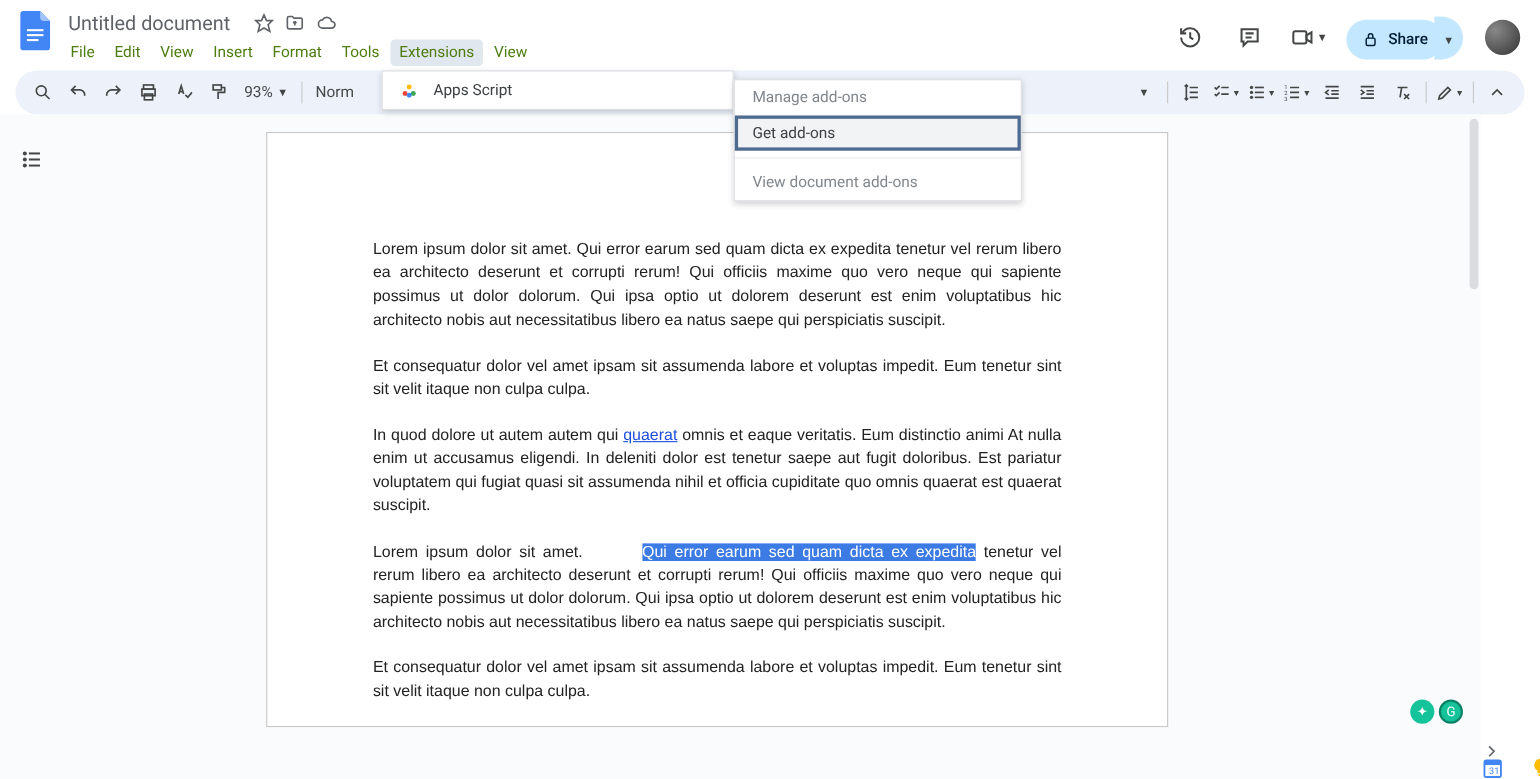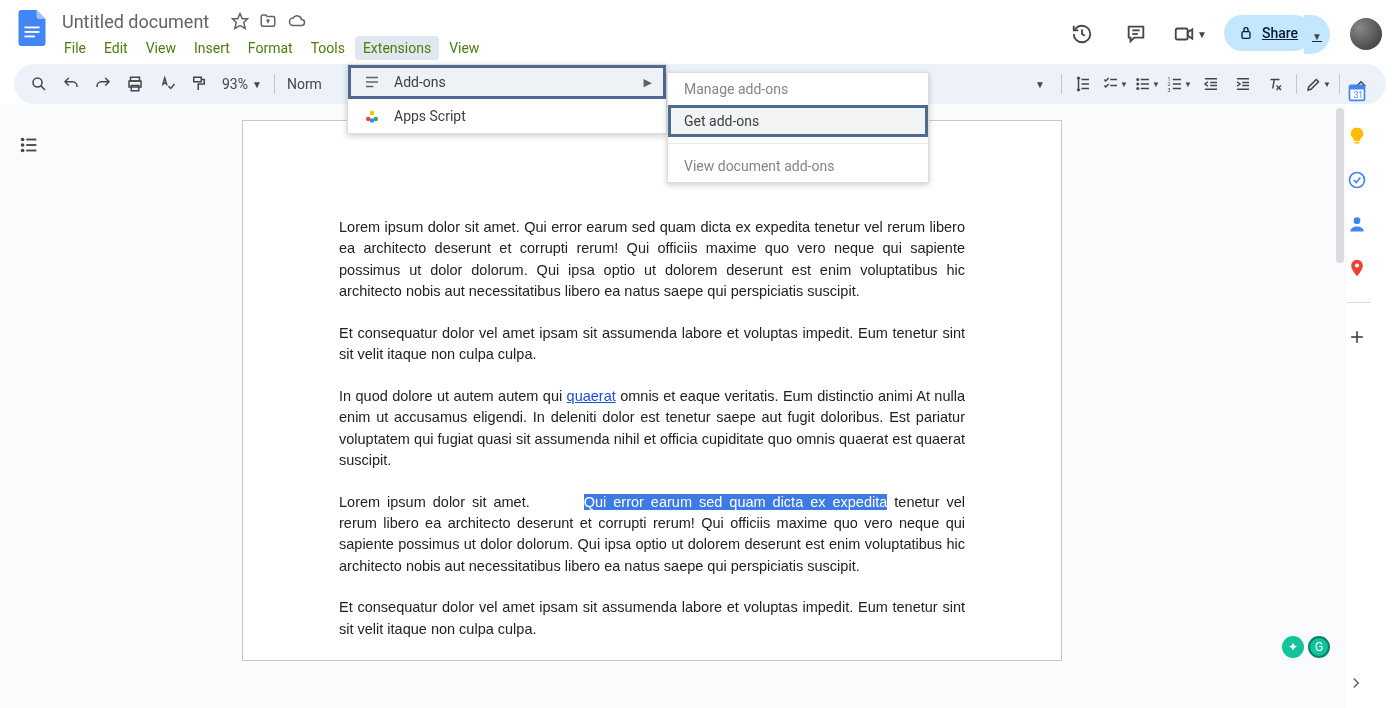--- a/index.html
+++ b/index.html
@@ -14,21 +14,21 @@
 .doc-title { font-size: 18px; color: #5f6368; padding: 2px 6px; }
 .title-icons { display: flex; gap: 10px; color: #5f6368; }
 .title-icons span { cursor: pointer; display:flex; align-items:center; }
 .menu-row { display: flex; gap: 2px; padding-top: 2px; }
 .menu-item { padding: 4px 8px; font-size: 14px; color: #4d7c0f; border-radius: 4px; cursor: pointer; }
 .menu-item.active { background: #e1e7ee; }
 .header-right { display: flex; align-items: center; gap: 14px; padding-right: 6px; padding-top: 6px; }
 .hdr-btn { width: 40px; height: 40px; display:flex; align-items:center; justify-content:center; color:#444746; cursor:pointer; border-radius:50%; }
 .meet-btn { display:flex; align-items:center; gap:2px; }
 .share-btn { display:flex; align-items:center; gap:8px; background:#c2e7ff; color:#001d35; padding: 10px 14px; border-radius: 40px; font-size:14px; font-weight:500; cursor:pointer; }
-.share-wrap { display:flex; align-items:flex-start;text-decoration:underline; }
+.share-wrap { display:flex; align-items:flex-end; }
 .share-dd { background:#c2e7ff; padding:10px 8px; border-radius: 0 40px 40px 0; margin-left:-8px; cursor:pointer; color:#001d35;}
 .avatar { width:32px; height:32px; border-radius:50%; background: radial-gradient(circle at 30% 30%, #888, #333); margin-left:6px; cursor:pointer;}
 
 
 .toolbar { display:flex; align-items:center; margin: 4px 14px 0 14px; background:#edf2fa; border-radius: 28px; height: 40px; padding: 0 10px; gap: 2px; color:#444746;}
 .tb-btn { width:30px; height:30px; display:flex; align-items:center; justify-content:center; cursor:pointer; border-radius:4px;}
 .tb-sep { width:1px; height:20px; background:#c7c7c7; margin:0 4px;}
 .tb-text { padding: 0 6px; font-size:14px; cursor:pointer; display:flex; align-items:center; gap:4px;}
 .tb-caret { font-size:10px; color:#444746;}
 .tb-right { margin-left:auto; display:flex; align-items:center; gap:2px;}
@@ -40,21 +40,21 @@
 .page h1 { font-family: Arial, sans-serif; font-size:34px; font-weight:700; color:#000; margin-bottom:20px;}
 .page p { font-family: Arial, sans-serif; font-size:14.5px; color:#222; line-height:1.48; margin-bottom:20px; text-align:justify;}
 .page a { color:#1d4ed8; text-decoration:underline;}
 .sel { background:#3c7ae4; color:#fff;margin-left:47px; }
 
 
 .vscroll { position:absolute; right:0; top:0; width:12px; height:100%; background:transparent;}
 .vscroll-thumb { position:absolute; right:2px; top:4px; width:8px; height:155px; background:#dadce0; border-radius:4px;}
 
 
-.side-panel { position:absolute; right:0; top:66px; width:54px; bottom:0; border-left:1px solid transparent; display:flex; flex-direction:column; align-items:flex-start; gap:24px; padding-top:16px;}
+.side-panel { position:absolute; right:0; top:66px; width:54px; bottom:0; border-left:1px solid transparent; display:flex; align-items:flex-end; gap:24px; padding-top:16px;}
 .sp-icon { width:20px; height:20px; cursor:pointer;}
 .sp-expand { position:absolute; bottom:16px; cursor:pointer; color:#5f6368;}
 
 
 .dropdown1 { position:absolute; left:347px; top:64px; width:320px; background:#fff; border:1px solid #dadce0; box-shadow:0 2px 6px rgba(0,0,0,0.2); z-index:10;}
 .dd-item { display:flex; align-items:center; padding: 8px 14px; font-size:14px; color:#3c4043; cursor:pointer; gap:12px; height:34px;}
 .dd-item.hl { background:#eef1f5; outline:3px solid #4f6a8f; outline-offset:-3px;}
 .dd-item .arrow { margin-left:auto; font-size:11px; color:#5f6368;}
 .dd-icon { width:20px; display:flex; justify-content:center; color:#5f6368;}
 
@@ -356,31 +356,20 @@
       </svg>
     </div>
 </div>
 
 <div class="grammarly">
   <div class="gm-badge gm1">✦</div>
   <div class="gm-badge gm2">G</div>
 </div>
 
 <div class="dropdown1">
-  <div class="dd-item hl">
-    <span class="dd-icon">
-        <svg width="18" height="18" viewBox="0 0 24 24" fill="none" stroke="#5f6368" stroke-width="2">
-          <line x1="4" y1="6" x2="20" y2="6"></line>
-          <line x1="4" y1="12" x2="20" y2="12"></line>
-          <line x1="4" y1="18" x2="14" y2="18"></line>
-        </svg>
-      </span>
-    <span>Add-ons</span>
-    <span class="arrow">▶</span>
-  </div>
   <div class="dd-item">
     <span class="dd-icon">
         <svg width="18" height="18" viewBox="0 0 24 24">
           <circle cx="7" cy="16" r="3" fill="#ea4335"></circle>
           <circle cx="12" cy="8" r="3" fill="#fbbc04"></circle>
           <circle cx="17" cy="16" r="3" fill="#34a853"></circle>
           <circle cx="12" cy="18" r="3" fill="#4285f4"></circle>
         </svg>
       </span>
     <span>Apps Script</span>

